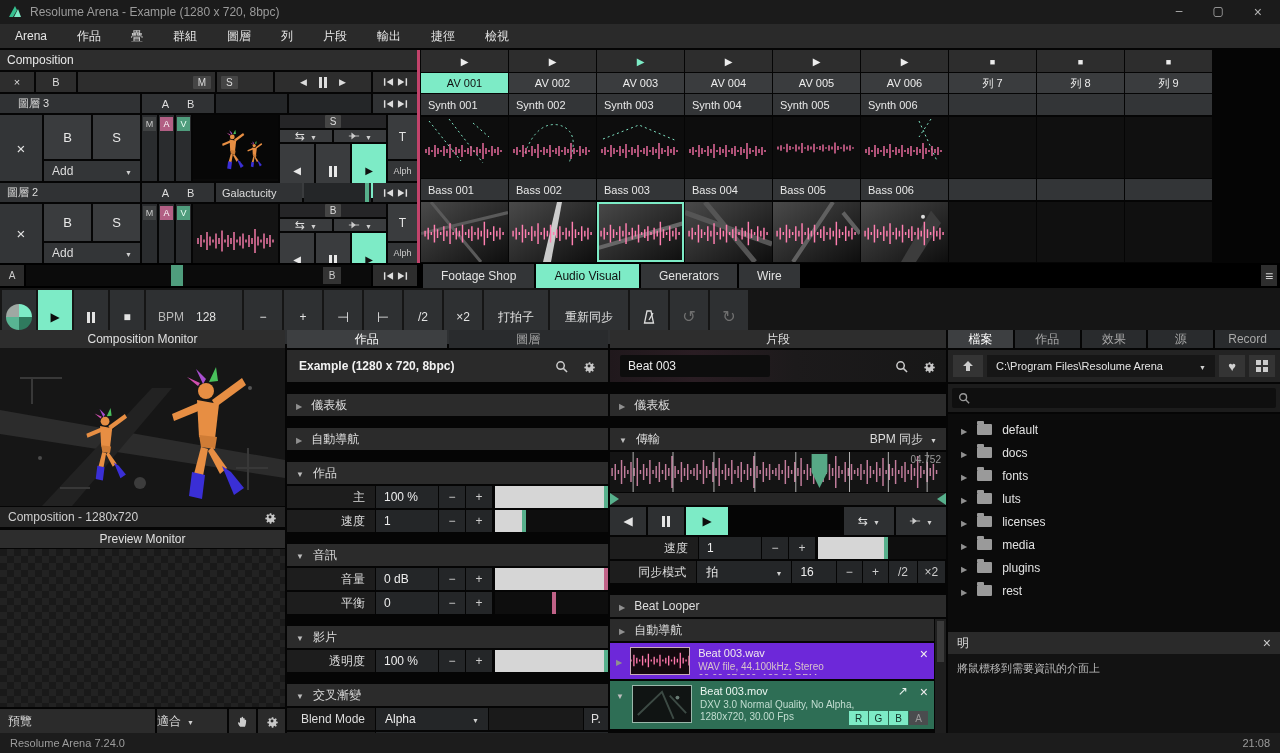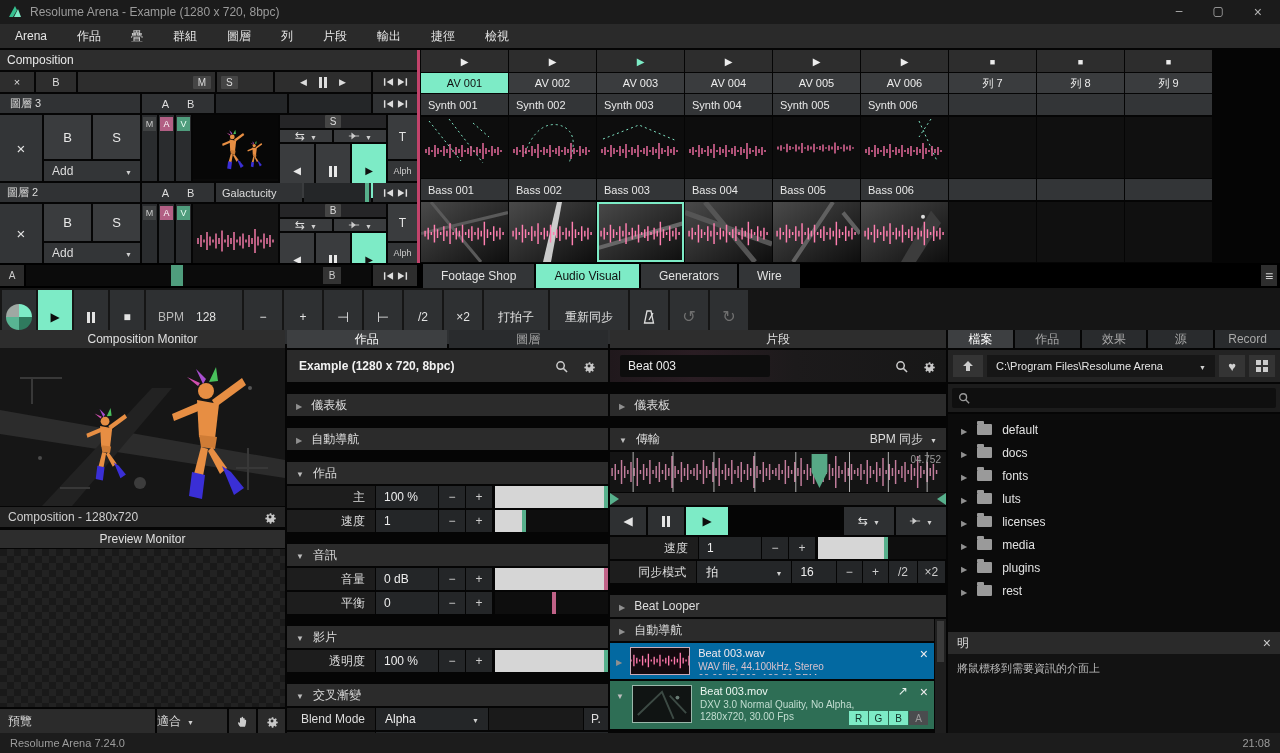--- a/index.html
+++ b/index.html
@@ -168,21 +168,21 @@
 .ctlrow{height:28px;margin-top:2px;display:flex;gap:2px;flex:0 0 auto;align-items:stretch}
 .ctlrow .cb{width:36px;background:#2e3032;display:flex;align-items:center;justify-content:center;color:#e5e5e5}
 .ctlrow .cb.teal{width:42px;background:#7debc6;color:#0d0d0d}
 .ctlrow .spacer{flex:1}
 .ctlrow .dd{width:50px;background:#2e3032;display:flex;align-items:center;justify-content:center;gap:5px;color:#ddd}
 .scrollwrap{flex:1;display:flex;margin-top:2px;min-height:0}
 .scrollcol{flex:1;display:flex;flex-direction:column;min-width:0}
 .gutter{width:11px;margin-left:1px;background:#1f1f1f}
 .gutter .gthumb{margin:2px 2px;height:36%;background:#3a3a3a}
 .filerow{margin-top:2px;flex:0 0 auto;display:flex;padding:4px 6px;gap:8px;position:relative}
-.filerow.mauve{background:#0369a1;height:36px}
+.filerow.mauve{background:#6d28d9;height:36px}
 .filerow.green{background:#2e6e55;height:48px}
 .filerow .fthumb{width:60px;background:#14090e;border:1px solid #c9aab8;flex:0 0 auto;overflow:hidden}
 .filerow.green .fthumb{background:#0c120f;border-color:#9bb8ab}
 .filerow .fmeta{flex:1;min-width:0;font-size:10px;line-height:1.25;overflow:hidden}
 .filerow.mauve .fmeta{color:#d8c2cc}
 .filerow.green .fmeta{color:#c2ddd1}
 .filerow .fname{font-size:11px;color:#f1e9ee}
 .filerow.green .fname{color:#ecf6f1}
 .filerow .fx{position:absolute;top:4px;right:6px;color:#f2eef0}
 .filerow .fdiag{position:absolute;top:4px;right:26px;color:#e8f3ee}
@@ -294,21 +294,21 @@
           <svg width="11" height="8" viewBox="0 0 12 8">
               <path d="M1 0h1.6v8H1zM11 0L4 4l7 4z" fill="#ddd"></path>
             </svg>
           <svg width="11" height="8" viewBox="0 0 12 8">
               <path d="M11 0H9.4v8H11zM1 0l7 4-7 4z" fill="#ddd"></path>
             </svg>
         </div>
       </div>
 
       <div class="row-layerhead">
-        <div class="cell" style="width:140px;justify-content:flex-start;padding-left:10px">圖層 3</div>
+        <div class="cell" style="width:140px;justify-content:flex-start;padding-left:18px">圖層 3</div>
         <div class="cell" style="width:72px;gap:18px">
             <span>A</span>
             <span>B</span>
           </div>
         <div class="cell" style="flex:1;background:#242628"></div>
         <div class="cell" style="width:82px;background:#242628"></div>
         <div class="cell skip" style="width:44px">
           <svg width="11" height="8" viewBox="0 0 12 8">
               <path d="M1 0h1.6v8H1zM11 0L4 4l7 4z" fill="#ddd"></path>
             </svg>

